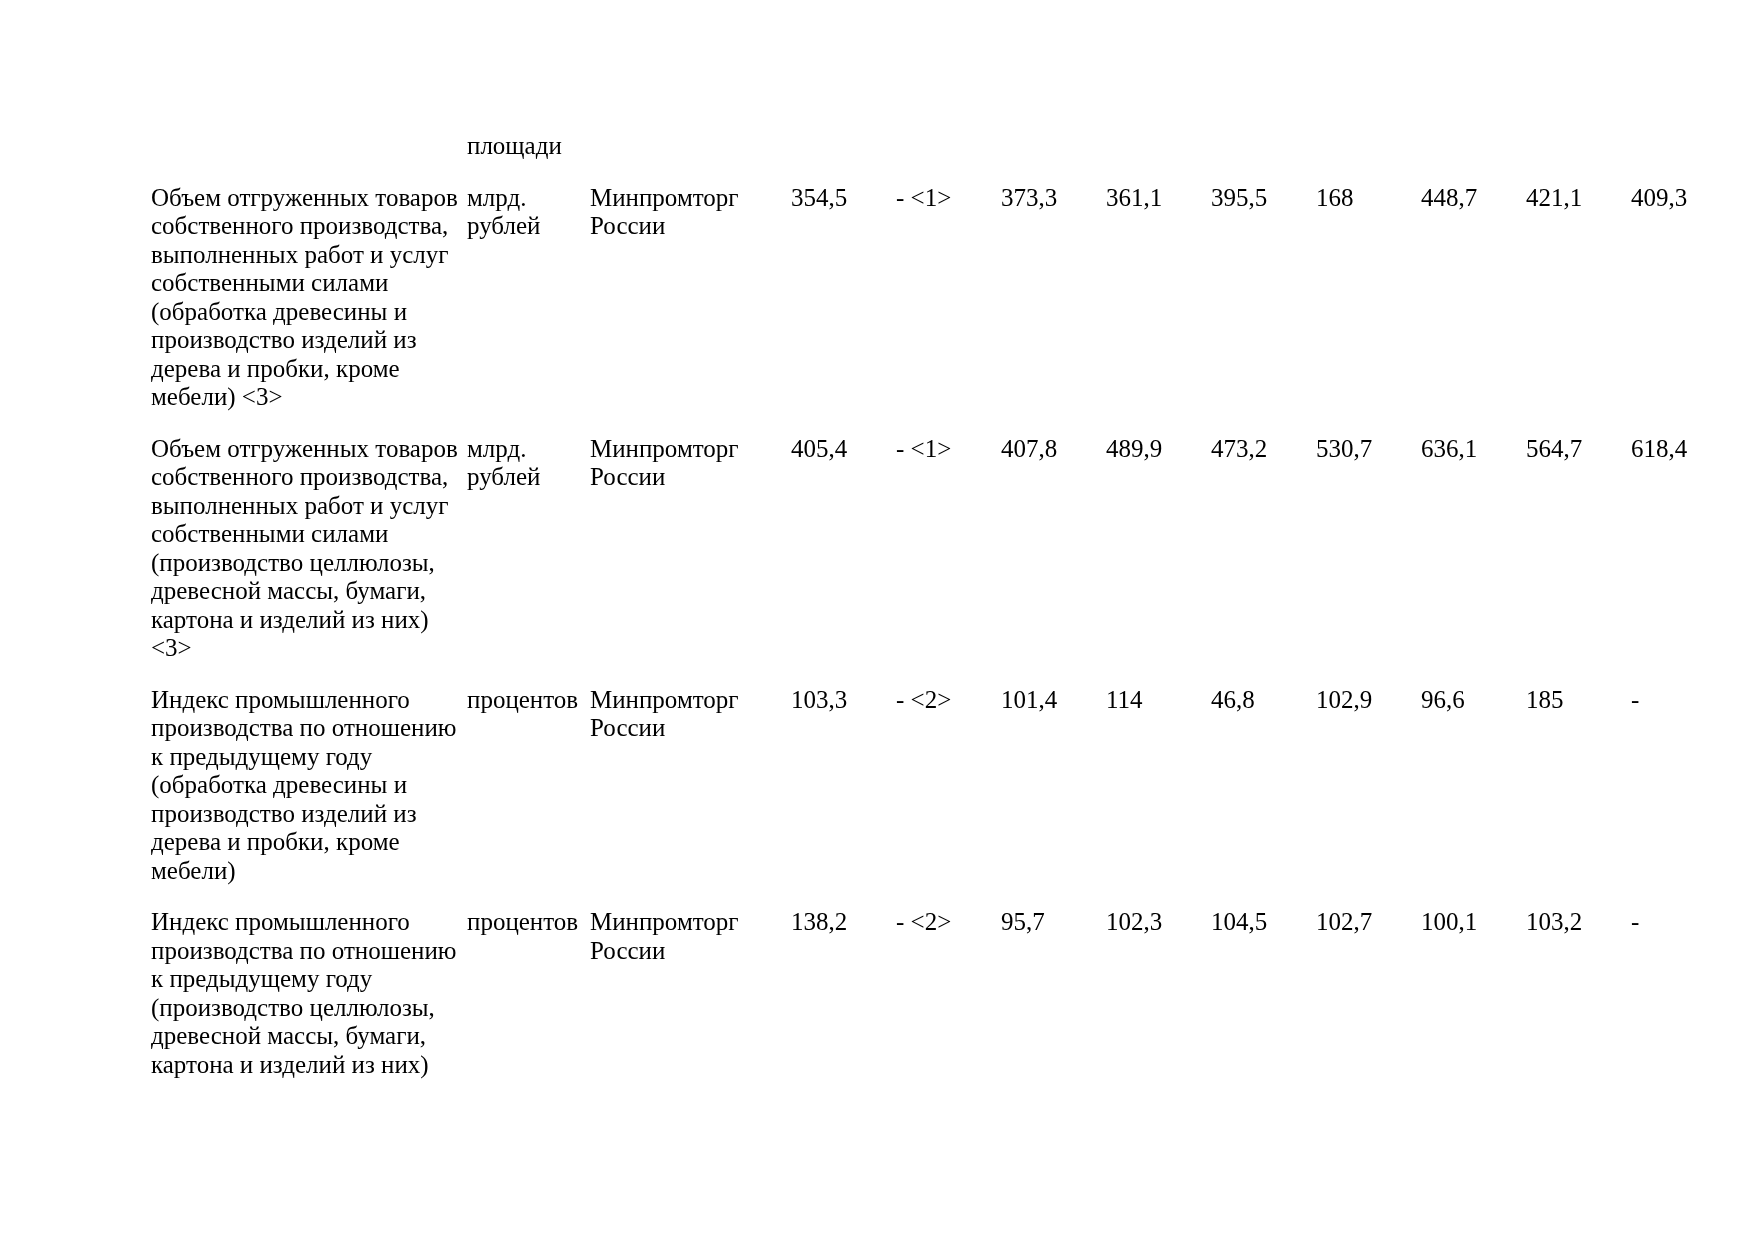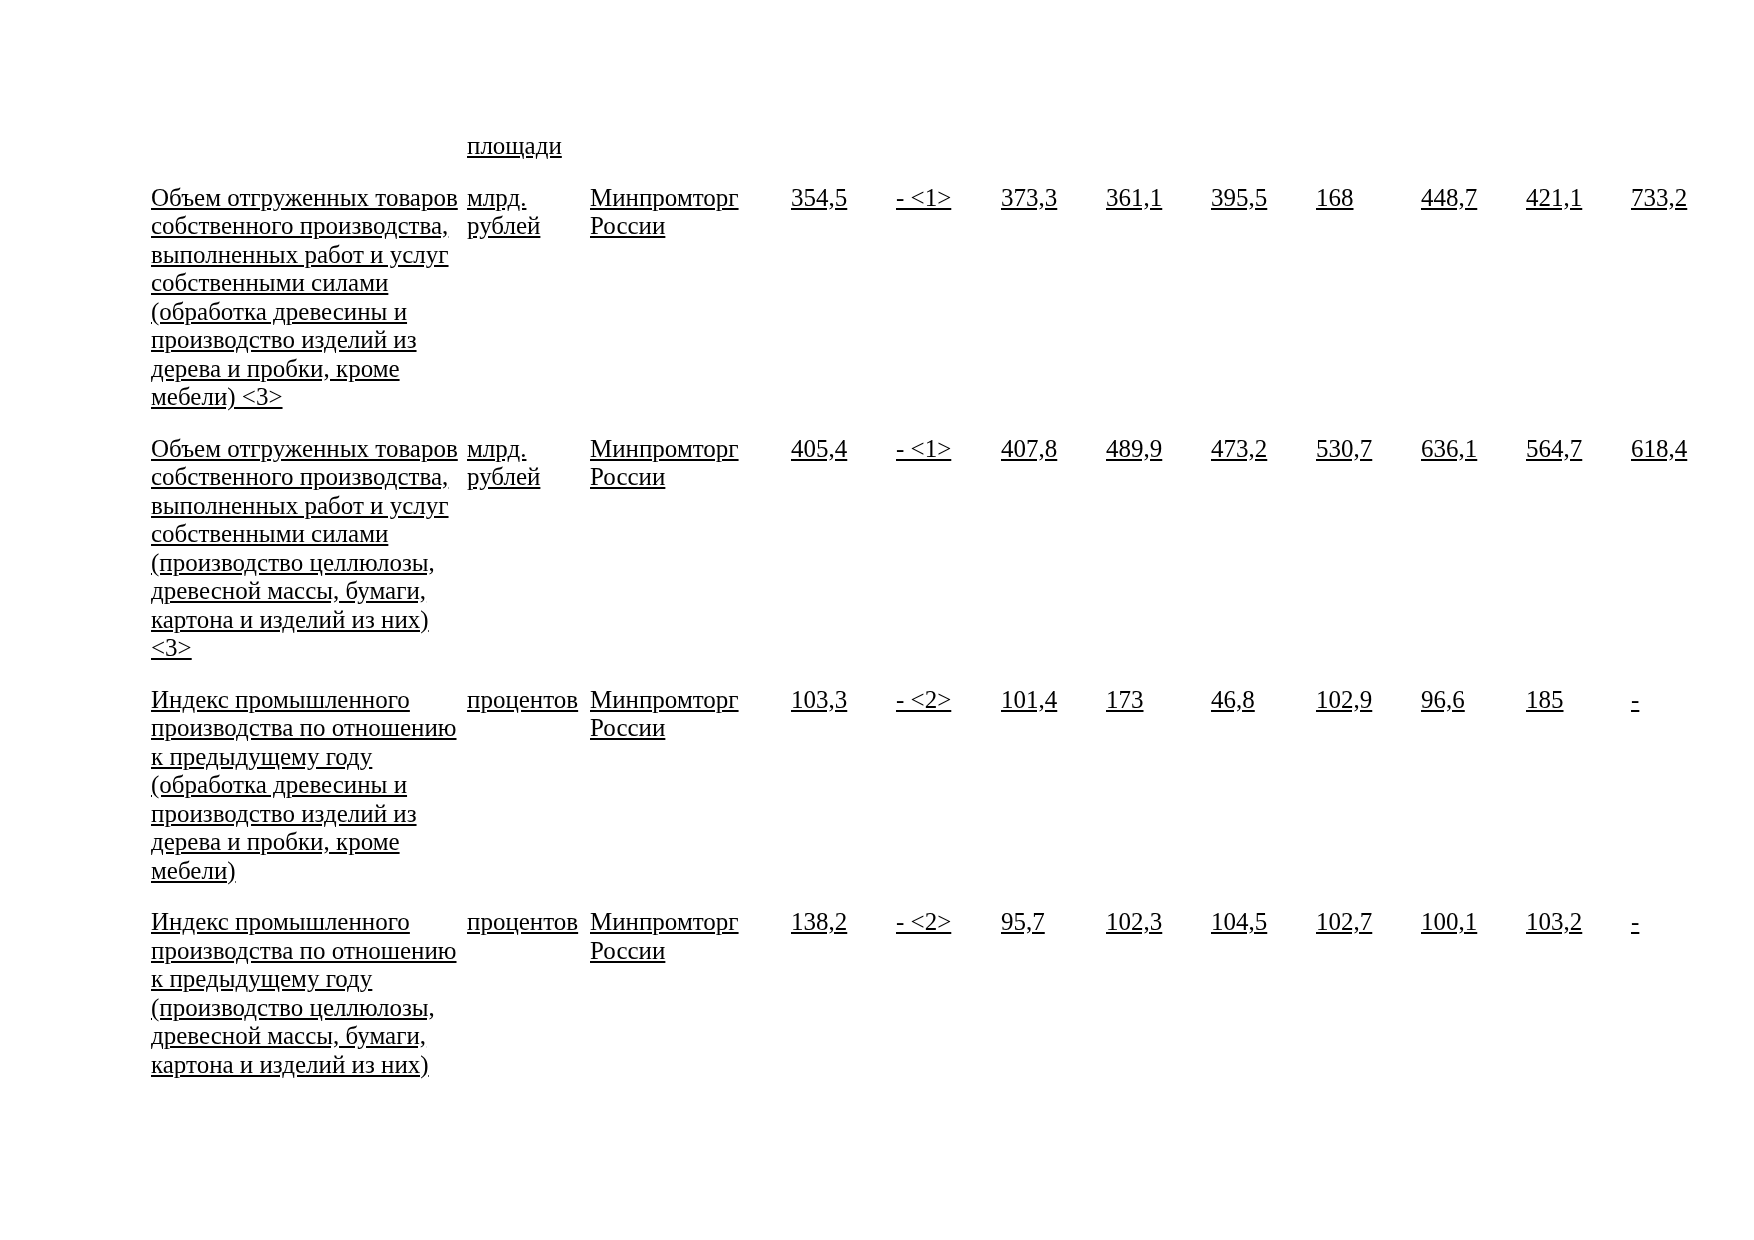--- a/index.html
+++ b/index.html
@@ -16,21 +16,20 @@
     font-family: "Liberation Serif", "DejaVu Serif", serif;
     overflow: hidden;
   }
   table.doc-table {
     position: absolute;
     left: 151px;
     top: 132px;
     width: 1588px;
     border-collapse: collapse;
     table-layout: fixed;
-    text-decoration: underline;
   }
   table.doc-table td {
     vertical-align: top;
     padding: 0 0 23px 0;
     font-size: 25px;
     line-height: 28.5px;
     color: #000000;
     text-align: left;
     overflow: hidden;
   }
@@ -90,21 +89,21 @@
           <td class="c-unit">млрд. рублей</td>
           <td class="c-agency">Минпромторг России</td>
           <td class="c-num">354,5</td>
           <td class="c-num">- &lt;1&gt;</td>
           <td class="c-num">373,3</td>
           <td class="c-num">361,1</td>
           <td class="c-num">395,5</td>
           <td class="c-num">168</td>
           <td class="c-num">448,7</td>
           <td class="c-num">421,1</td>
-          <td class="c-num">733,2</td>
+          <td class="c-num">409,3</td>
         </tr>
         <tr>
           <td class="c-ind">Объем отгруженных товаров собственного производства, выполненных работ и услуг собственными силами (производство целлюлозы, древесной массы, бумаги, картона и изделий из них) &lt;3&gt;</td>
           <td class="c-unit">млрд. рублей</td>
           <td class="c-agency">Минпромторг России</td>
           <td class="c-num">405,4</td>
           <td class="c-num">- &lt;1&gt;</td>
           <td class="c-num">407,8</td>
           <td class="c-num">489,9</td>
           <td class="c-num">473,2</td>
@@ -113,21 +112,21 @@
           <td class="c-num">564,7</td>
           <td class="c-num">618,4</td>
         </tr>
         <tr>
           <td class="c-ind">Индекс промышленного производства по отношению к предыдущему году (обработка древесины и производство изделий из дерева и пробки, кроме мебели)</td>
           <td class="c-unit">процентов</td>
           <td class="c-agency">Минпромторг России</td>
           <td class="c-num">103,3</td>
           <td class="c-num">- &lt;2&gt;</td>
           <td class="c-num">101,4</td>
-          <td class="c-num">173</td>
+          <td class="c-num">114</td>
           <td class="c-num">46,8</td>
           <td class="c-num">102,9</td>
           <td class="c-num">96,6</td>
           <td class="c-num">185</td>
           <td class="c-num">-</td>
         </tr>
         <tr>
           <td class="c-ind">Индекс промышленного производства по отношению к предыдущему году (производство целлюлозы, древесной массы, бумаги, картона и изделий из них)</td>
           <td class="c-unit">процентов</td>
           <td class="c-agency">Минпромторг России</td>

